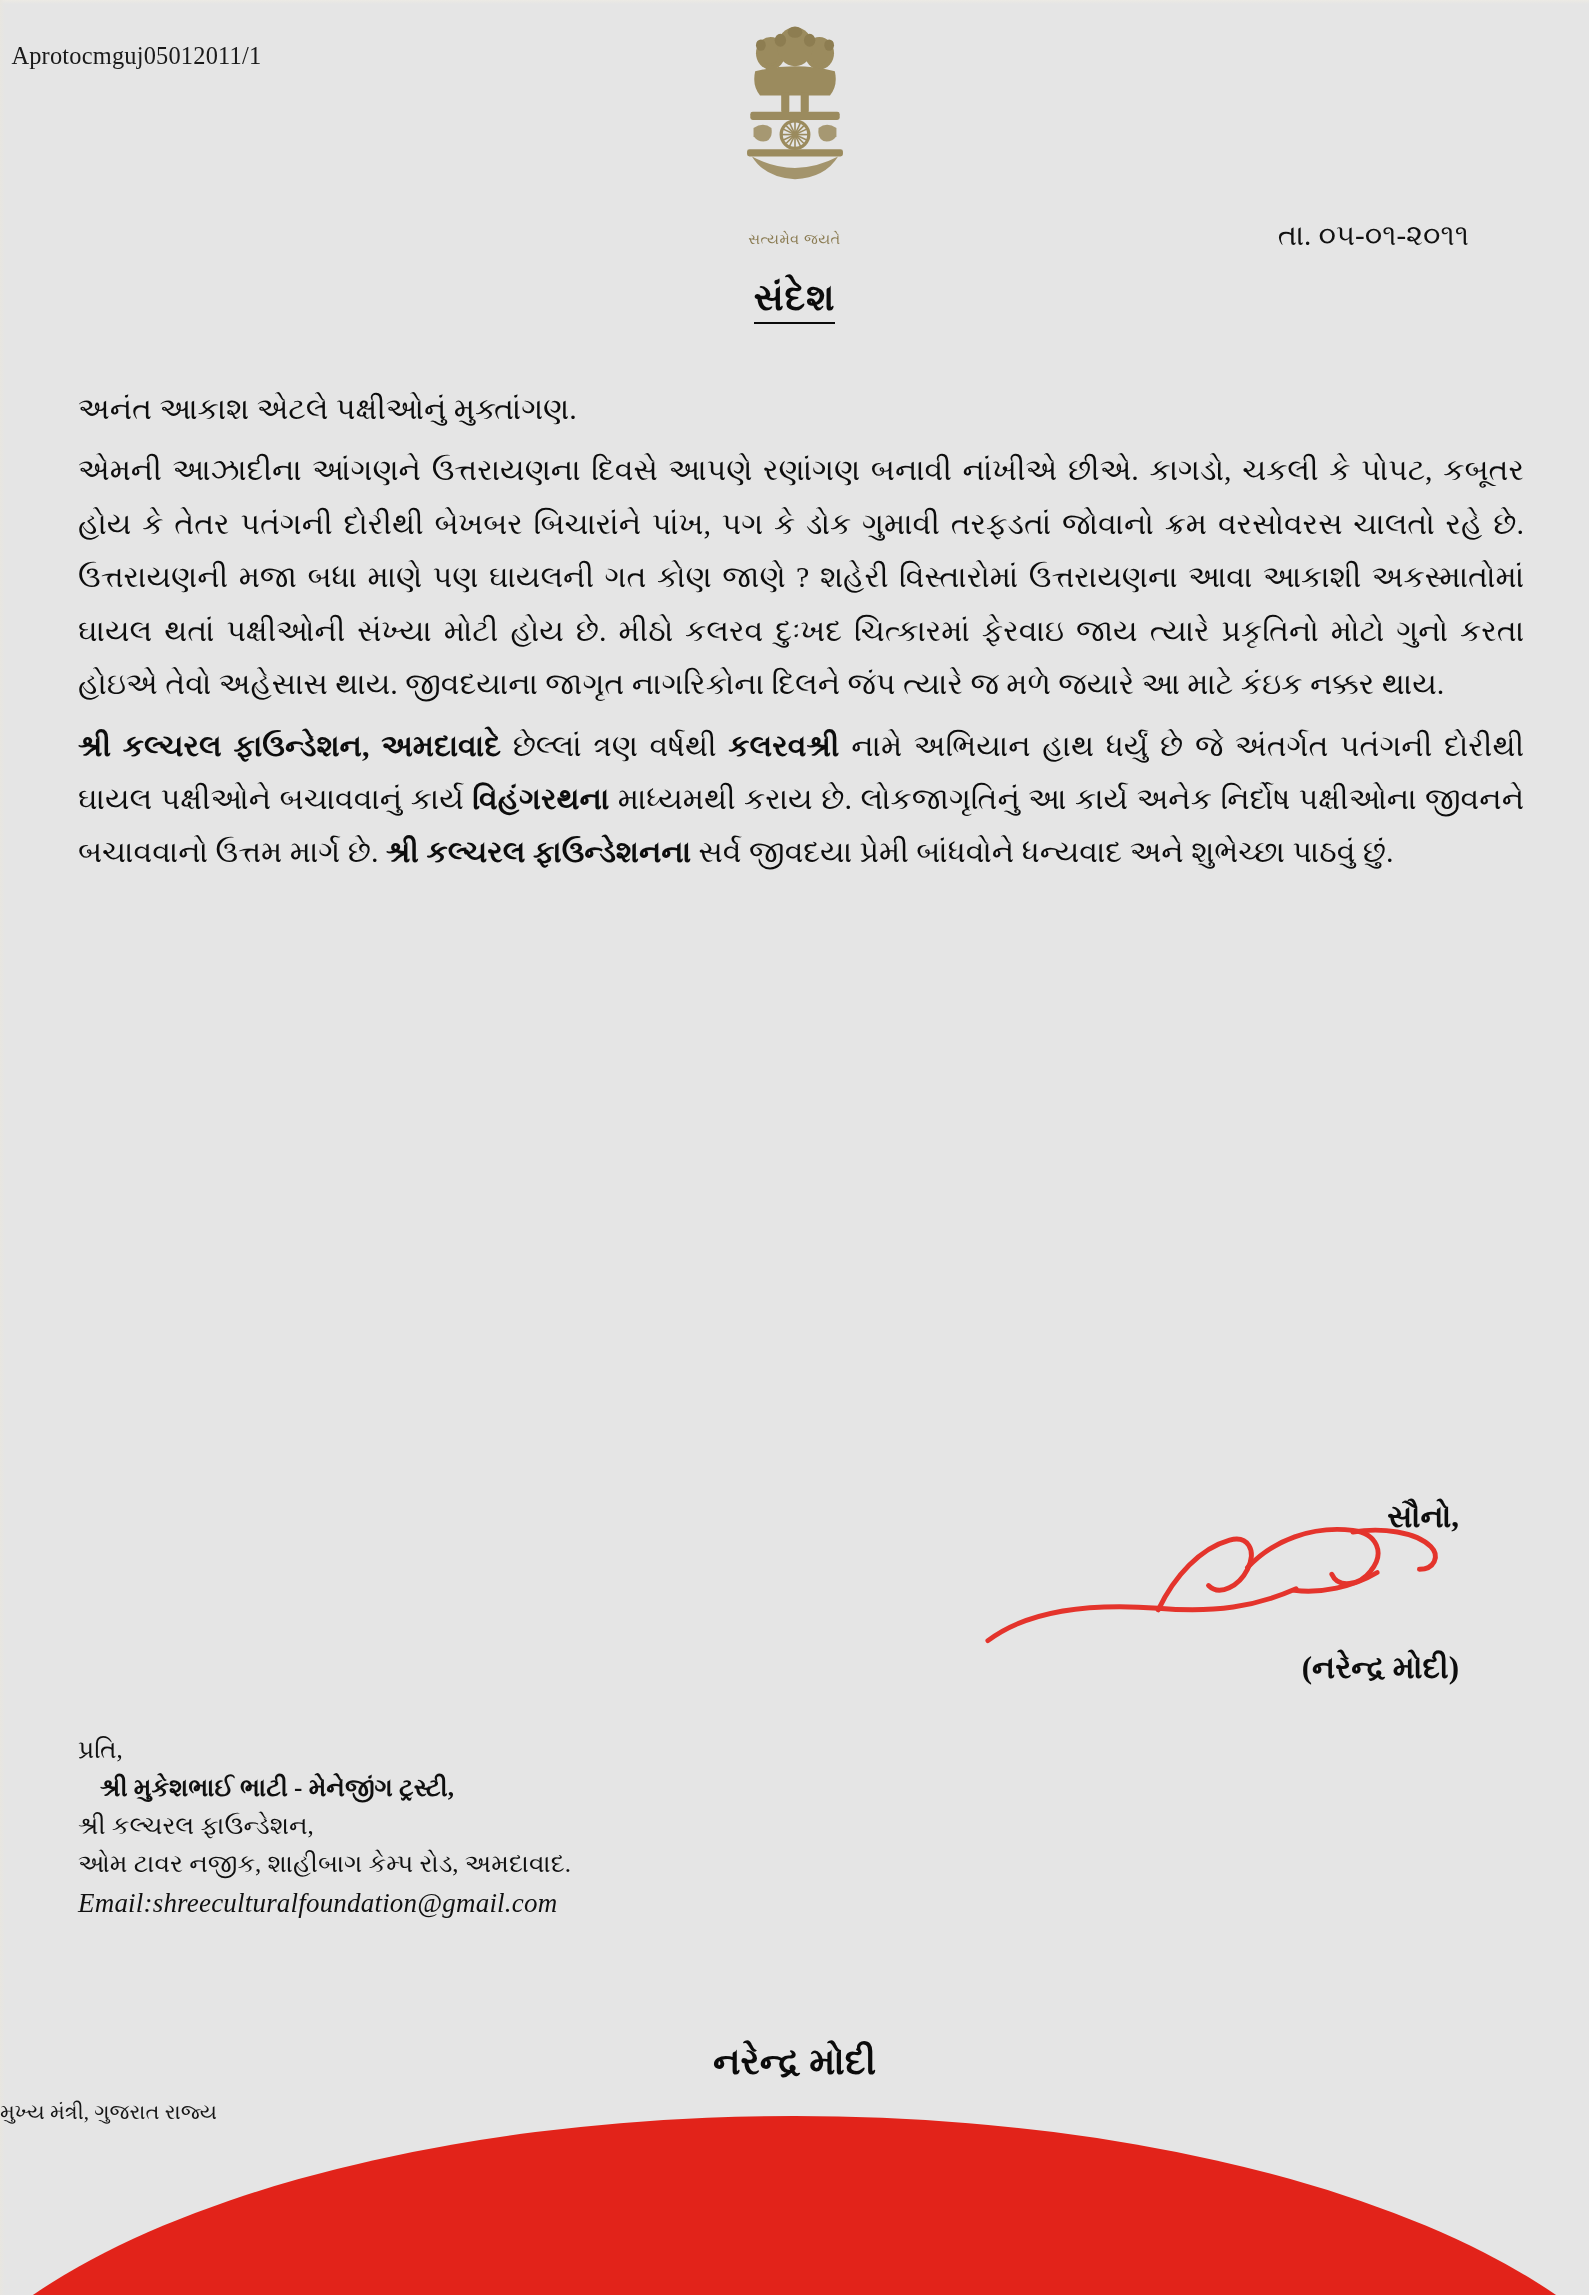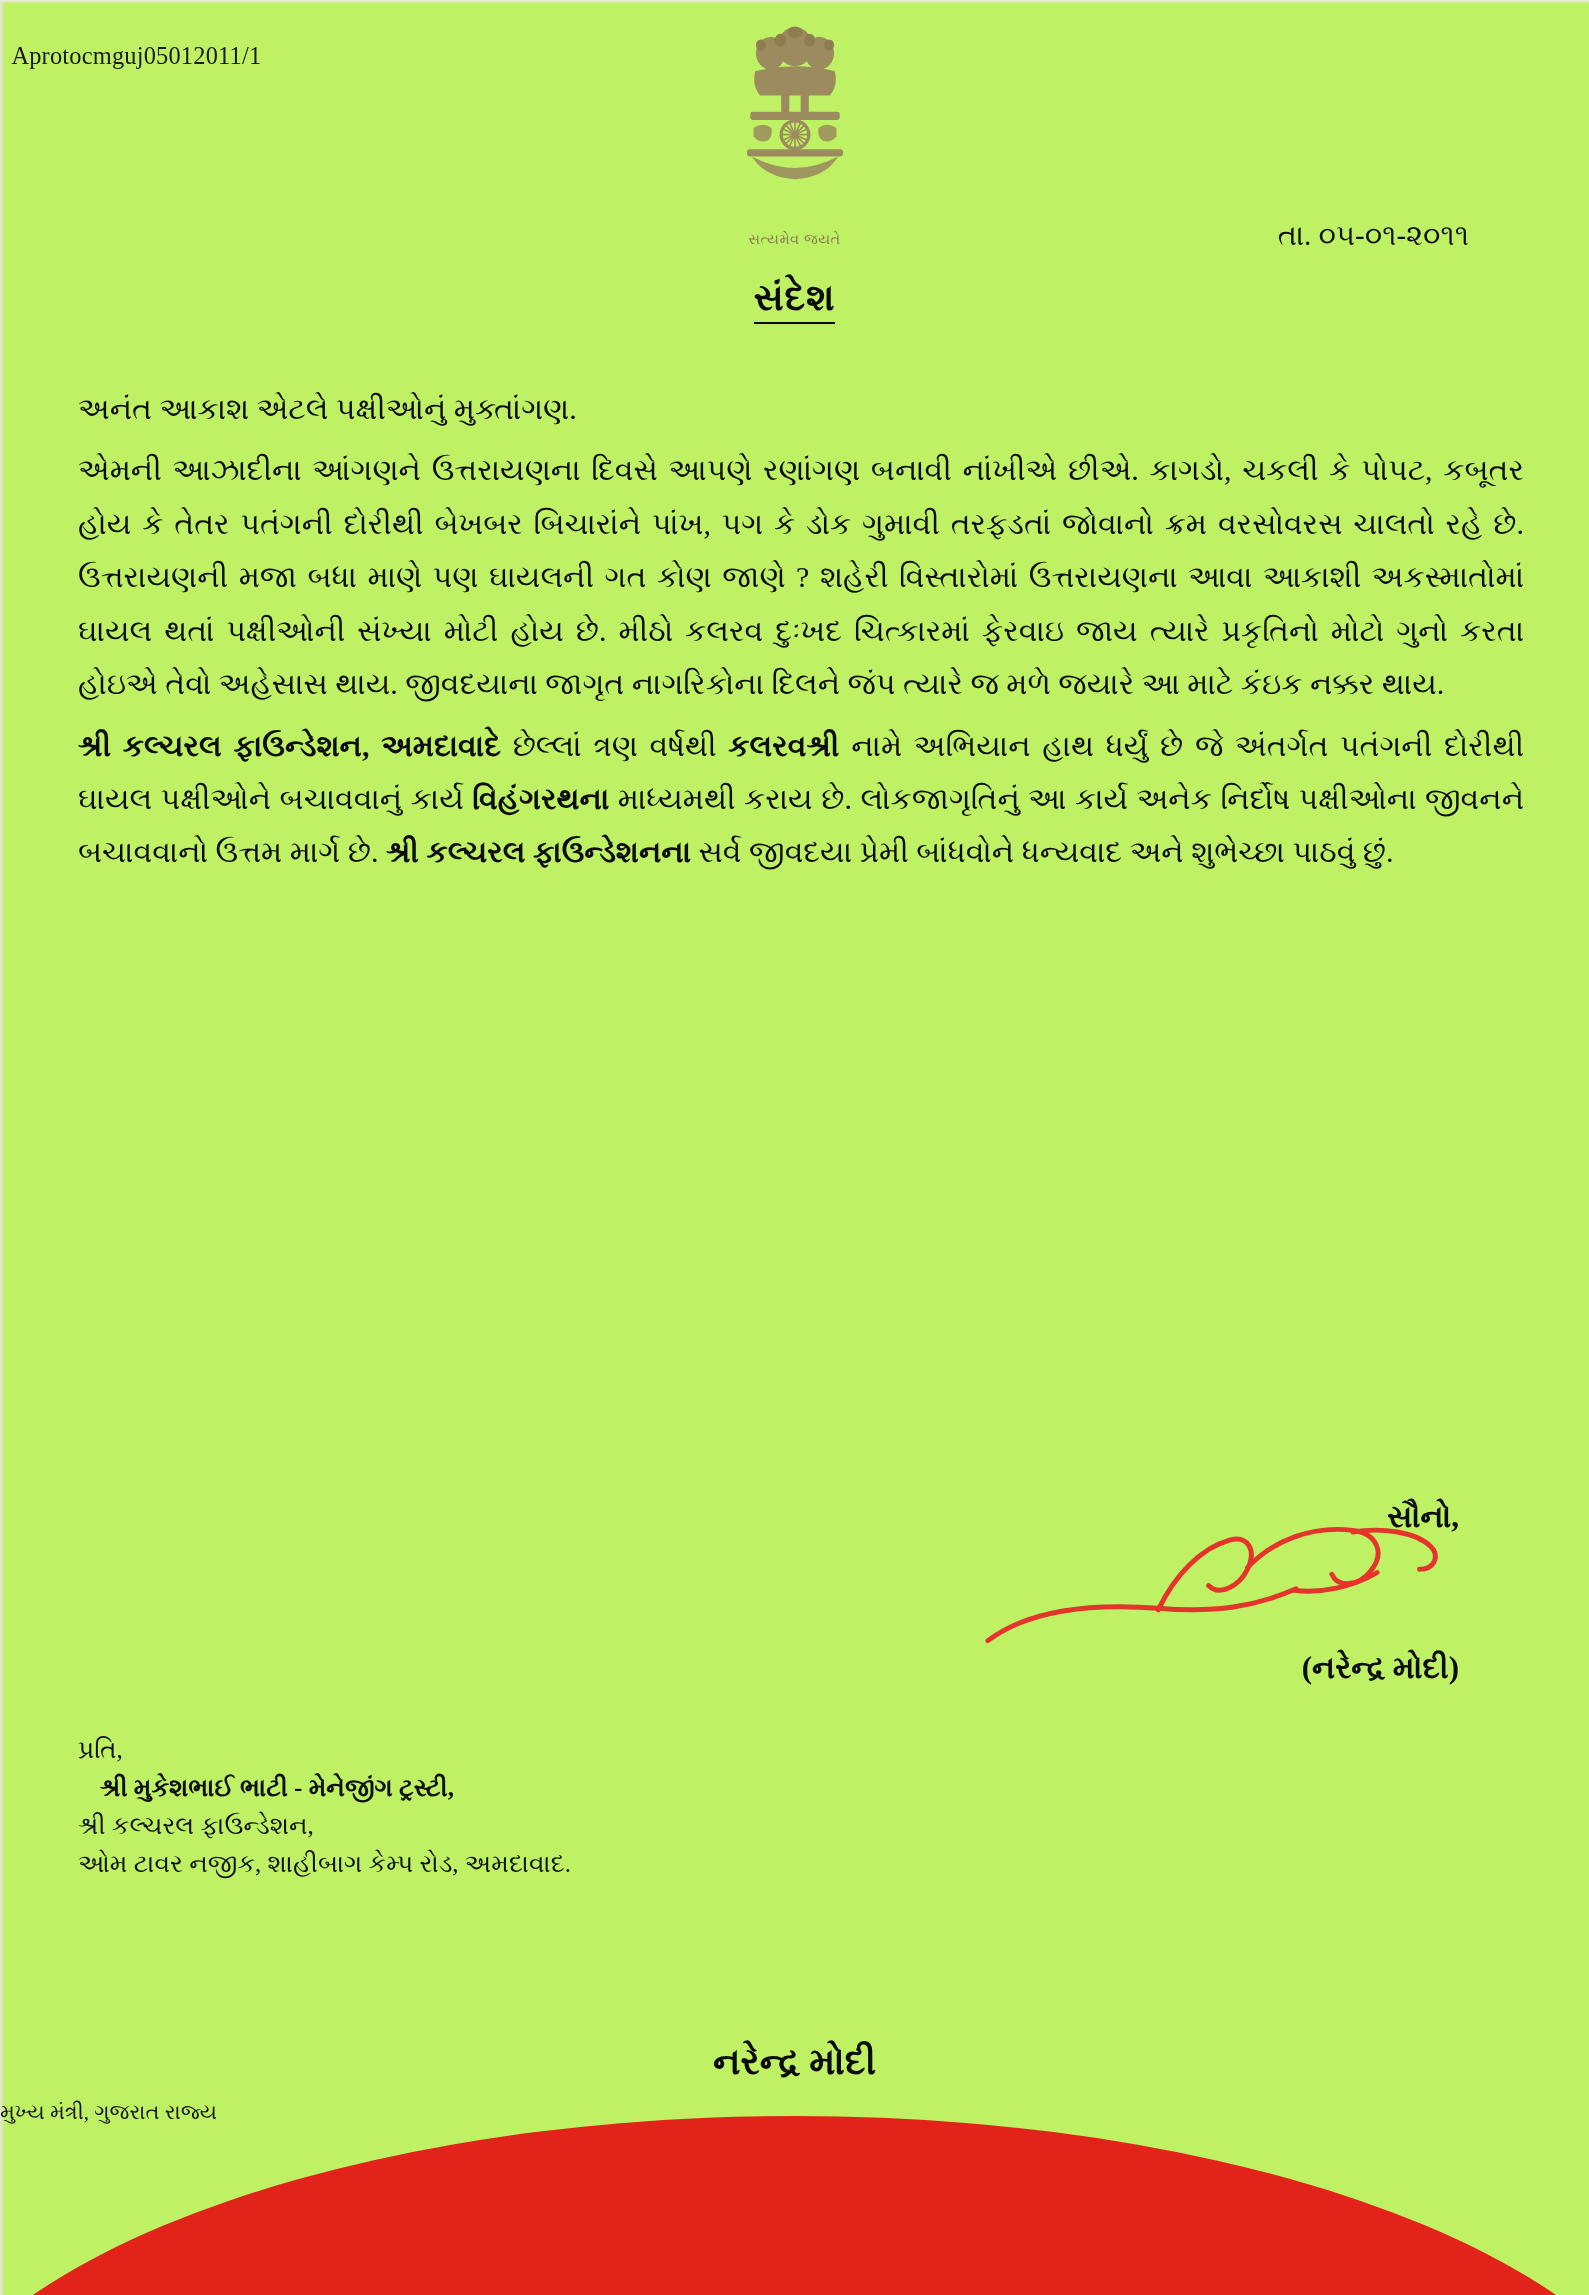--- a/index.html
+++ b/index.html
@@ -11,21 +11,21 @@
     width: 1589px;
     height: 2295px;
     position: relative;
     font-family: "Liberation Serif", serif;
     overflow: hidden;
   }
 
   .page {
     position: absolute;
     inset: 0;
-    background: #bef264;
+    background: #e5e5e5;
   }
 
   
   .ref-code {
     position: absolute;
     left: 11.4px;
     top: 42px;
     font-family: "Liberation Serif", serif;
     font-size: 24.4px;
     color: #1a1a1a;
@@ -280,20 +280,21 @@
     </svg>
   </div>
 
   <div class="signer-name">(નરેન્દ્ર મોદી)</div>
 
   <div class="addressee">
     <div>પ્રતિ,</div>
     <div class="line-b">શ્રી મુકેશભાઈ ભાટી - મેનેજીંગ ટ્રસ્ટી,</div>
     <div>શ્રી કલ્ચરલ ફાઉન્ડેશન,</div>
     <div>ઓમ ટાવર નજીક, શાહીબાગ કેમ્પ રોડ, અમદાવાદ.</div>
+    <div class="email">Email:shreeculturalfoundation@gmail.com</div>
   </div>
 
   <div class="footer-name">નરેન્દ્ર મોદી</div>
   <div class="footer-title">મુખ્ય મંત્રી, ગુજરાત રાજ્ય</div>
 
   <div class="red-arc"></div>
 
 </div>
 
 

